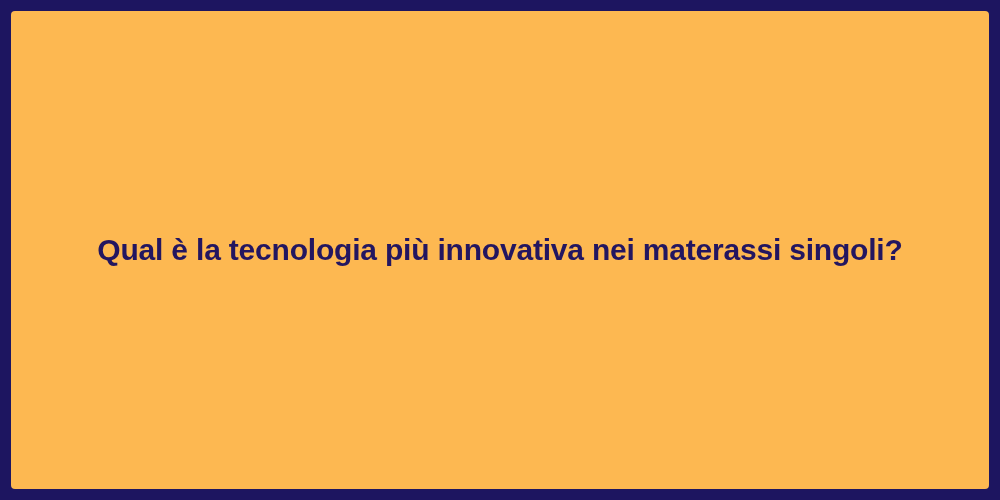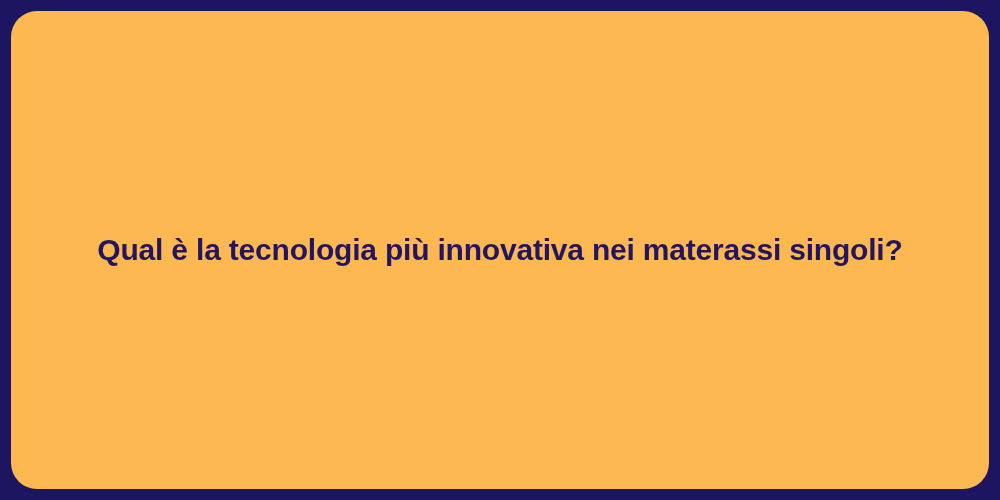--- a/index.html
+++ b/index.html
@@ -21,21 +21,21 @@
     height: 500px;
     background: #1d1560;
     padding: 11px 11px 11px 11px;
   }
 
   .card {
     box-sizing: border-box;
     width: 100%;
     height: 100%;
     background: #fdb851;
-    border-radius: 26px;
+    border-radius: 4px;
     display: flex;
     align-items: center;
     justify-content: center;
     padding: 0 36px;
   }
 
   .headline {
     margin: 0;
     color: #231660;
     font-family: "Liberation Sans", sans-serif;

